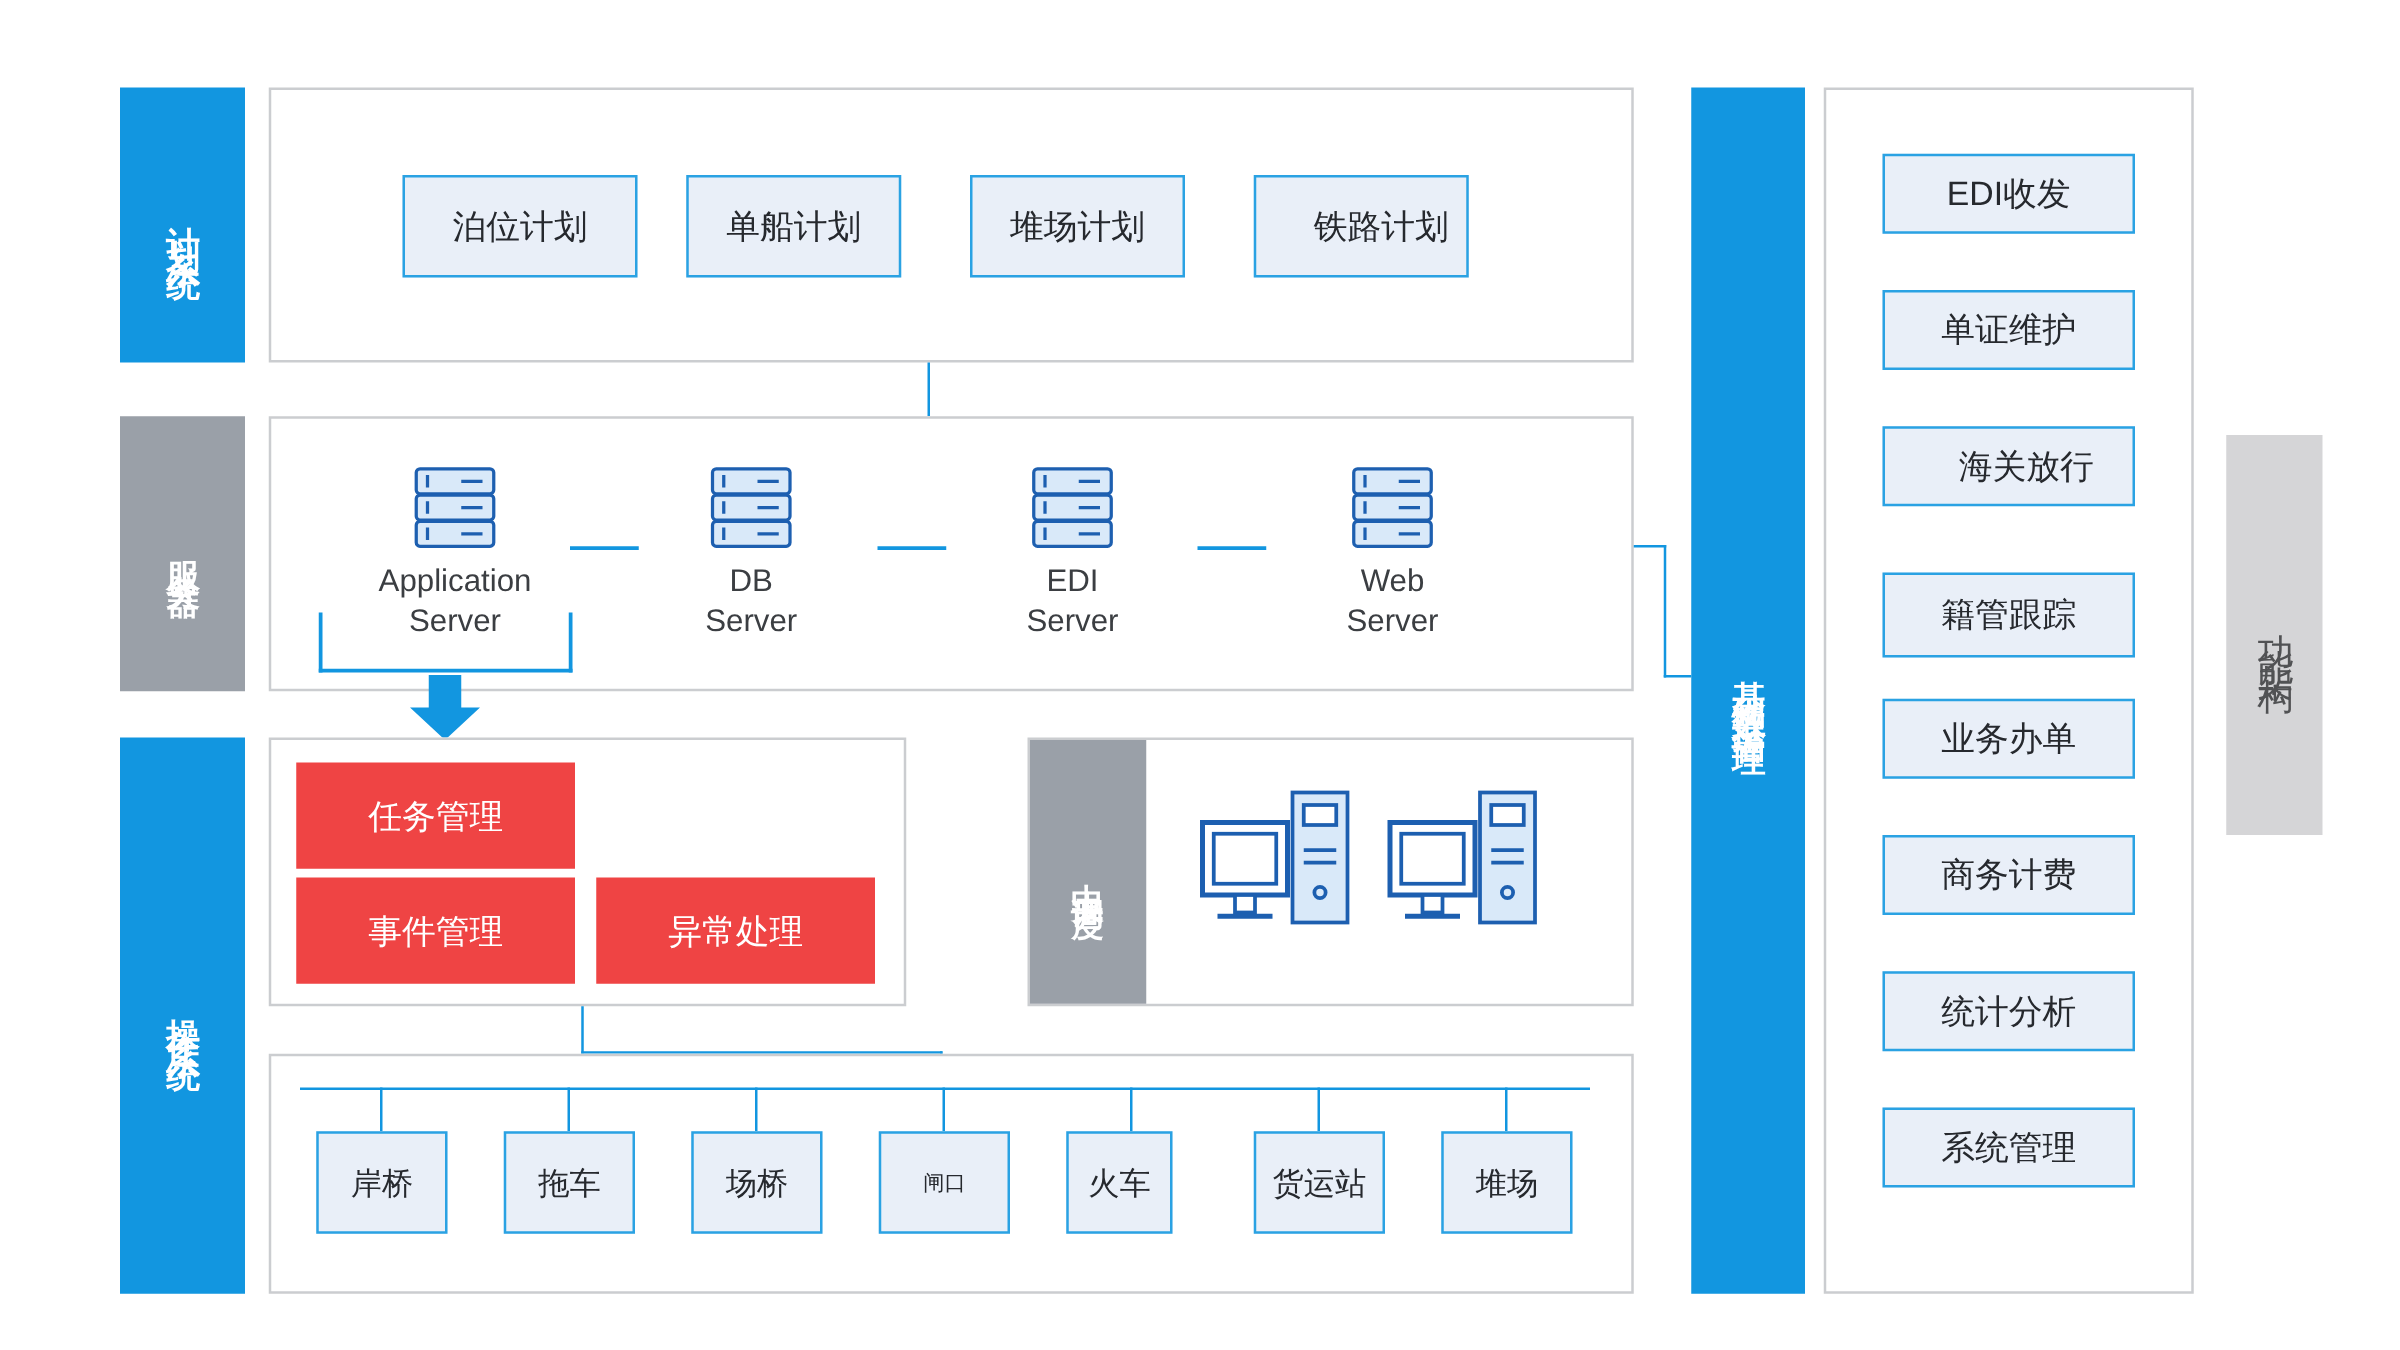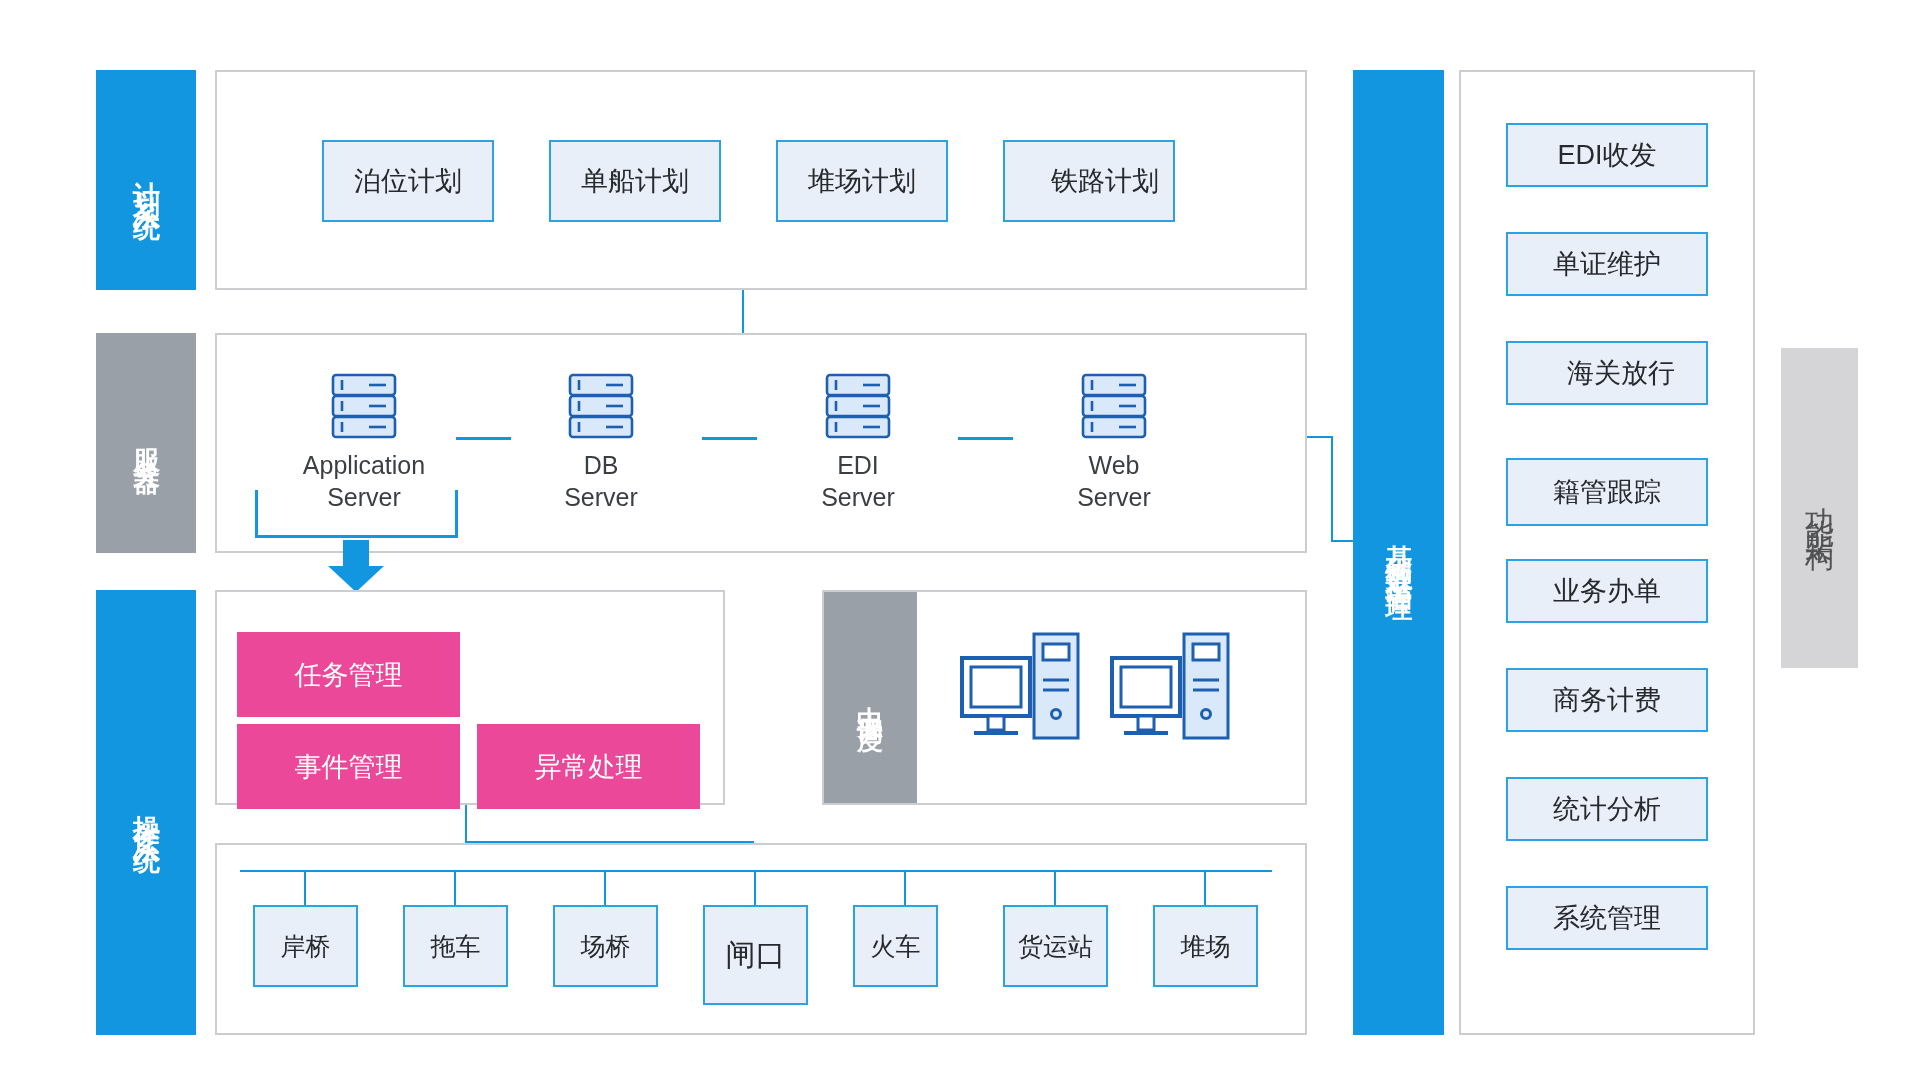--- a/index.html
+++ b/index.html
@@ -18,23 +18,23 @@
   
   .panel{position:absolute;background:#ffffff;border:2px solid #cbcdd0;box-sizing:border-box;}
   
   .lightbox{
     position:absolute;background:#e9eff8;border:2px solid #2aa2e3;box-sizing:border-box;
     display:flex;align-items:center;justify-content:center;
     font-size:27px;color:#26292e;
   }
   
   .bluebox{
-    position:absolute;background:#ec4899;box-sizing:border-box;
+    position:absolute;background:#ef4444;box-sizing:border-box;
     display:flex;align-items:center;justify-content:center;
-    font-size:27px;color:#ffffff;margin-top:22px;
+    font-size:27px;color:#ffffff;
   }
   
   .conn{position:absolute;background:#1296e0;}
   
   .server-group{position:absolute;width:160px;display:flex;flex-direction:column;align-items:center;}
   .server-label{
     margin-top:10px;font-size:25px;line-height:32px;color:#3b3e42;
     text-align:center;white-space:pre-line;
   }
   
@@ -58,21 +58,21 @@
     <span class="vtext">计划系统</span>
   </div>
   <div class="vbar gray" style="left:96px;top:333px;width:100px;height:220px;">
     <span class="vtext">服务器</span>
   </div>
   <div class="vbar blue" style="left:96px;top:590px;width:100px;height:445px;">
     <span class="vtext">操作系统</span>
   </div>
 
   <div class="panel" style="left:215px;top:70px;width:1092px;height:220px;"></div>
-  <div class="lightbox" style="left:322px;top:140px;width:172px;height:82px;">泊位计划</div>
+  <div class="lightbox" style="left:322px;top:140px;width:188px;height:82px;">泊位计划</div>
   <div class="lightbox" style="left:549px;top:140px;width:172px;height:82px;">单船计划</div>
   <div class="lightbox" style="left:776px;top:140px;width:172px;height:82px;">堆场计划</div>
   <div class="lightbox" style="left:1003px;top:140px;width:172px;height:82px;padding-left:32px;">铁路计划</div>
 
   <div class="conn" style="left:742px;top:290px;width:2px;height:43px;"></div>
 
   <div class="panel" style="left:215px;top:333px;width:1092px;height:220px;"></div>
 
   <div class="server-group" style="left:284px;top:373px;">
     <svg class="icon" width="66" height="66" viewBox="0 0 66 66">
@@ -201,21 +201,21 @@
   <div class="conn" style="left:304px;top:870px;width:2px;height:35px;"></div>
   <div class="conn" style="left:454px;top:870px;width:2px;height:35px;"></div>
   <div class="conn" style="left:604px;top:870px;width:2px;height:35px;"></div>
   <div class="conn" style="left:754px;top:870px;width:2px;height:35px;"></div>
   <div class="conn" style="left:904px;top:870px;width:2px;height:35px;"></div>
   <div class="conn" style="left:1054px;top:870px;width:2px;height:35px;"></div>
   <div class="conn" style="left:1204px;top:870px;width:2px;height:35px;"></div>
   <div class="lightbox" style="left:253px;top:905px;width:105px;height:82px;font-size:25px;">岸桥</div>
   <div class="lightbox" style="left:403px;top:905px;width:105px;height:82px;font-size:25px;">拖车</div>
   <div class="lightbox" style="left:553px;top:905px;width:105px;height:82px;font-size:25px;">场桥</div>
-  <div class="lightbox" style="left:703px;top:905px;width:105px;height:100px;font-size:30px;">闸口</div>
+  <div class="lightbox" style="left:703px;top:905px;width:105px;height:82px;font-size:17px;">闸口</div>
   <div class="lightbox" style="left:853px;top:905px;width:85px;height:82px;font-size:25px;">火车</div>
   <div class="lightbox" style="left:1003px;top:905px;width:105px;height:82px;font-size:25px;">货运站</div>
   <div class="lightbox" style="left:1153px;top:905px;width:105px;height:82px;font-size:25px;">堆场</div>
 
   <div class="conn" style="left:1307px;top:436px;width:26px;height:2px;"></div>
   <div class="conn" style="left:1331px;top:436px;width:2px;height:106px;"></div>
   <div class="conn" style="left:1331px;top:540px;width:22px;height:2px;"></div>
 
   <div class="vbar blue" style="left:1353px;top:70px;width:91px;height:965px;">
     <span class="vtext">基础数据管理</span>

